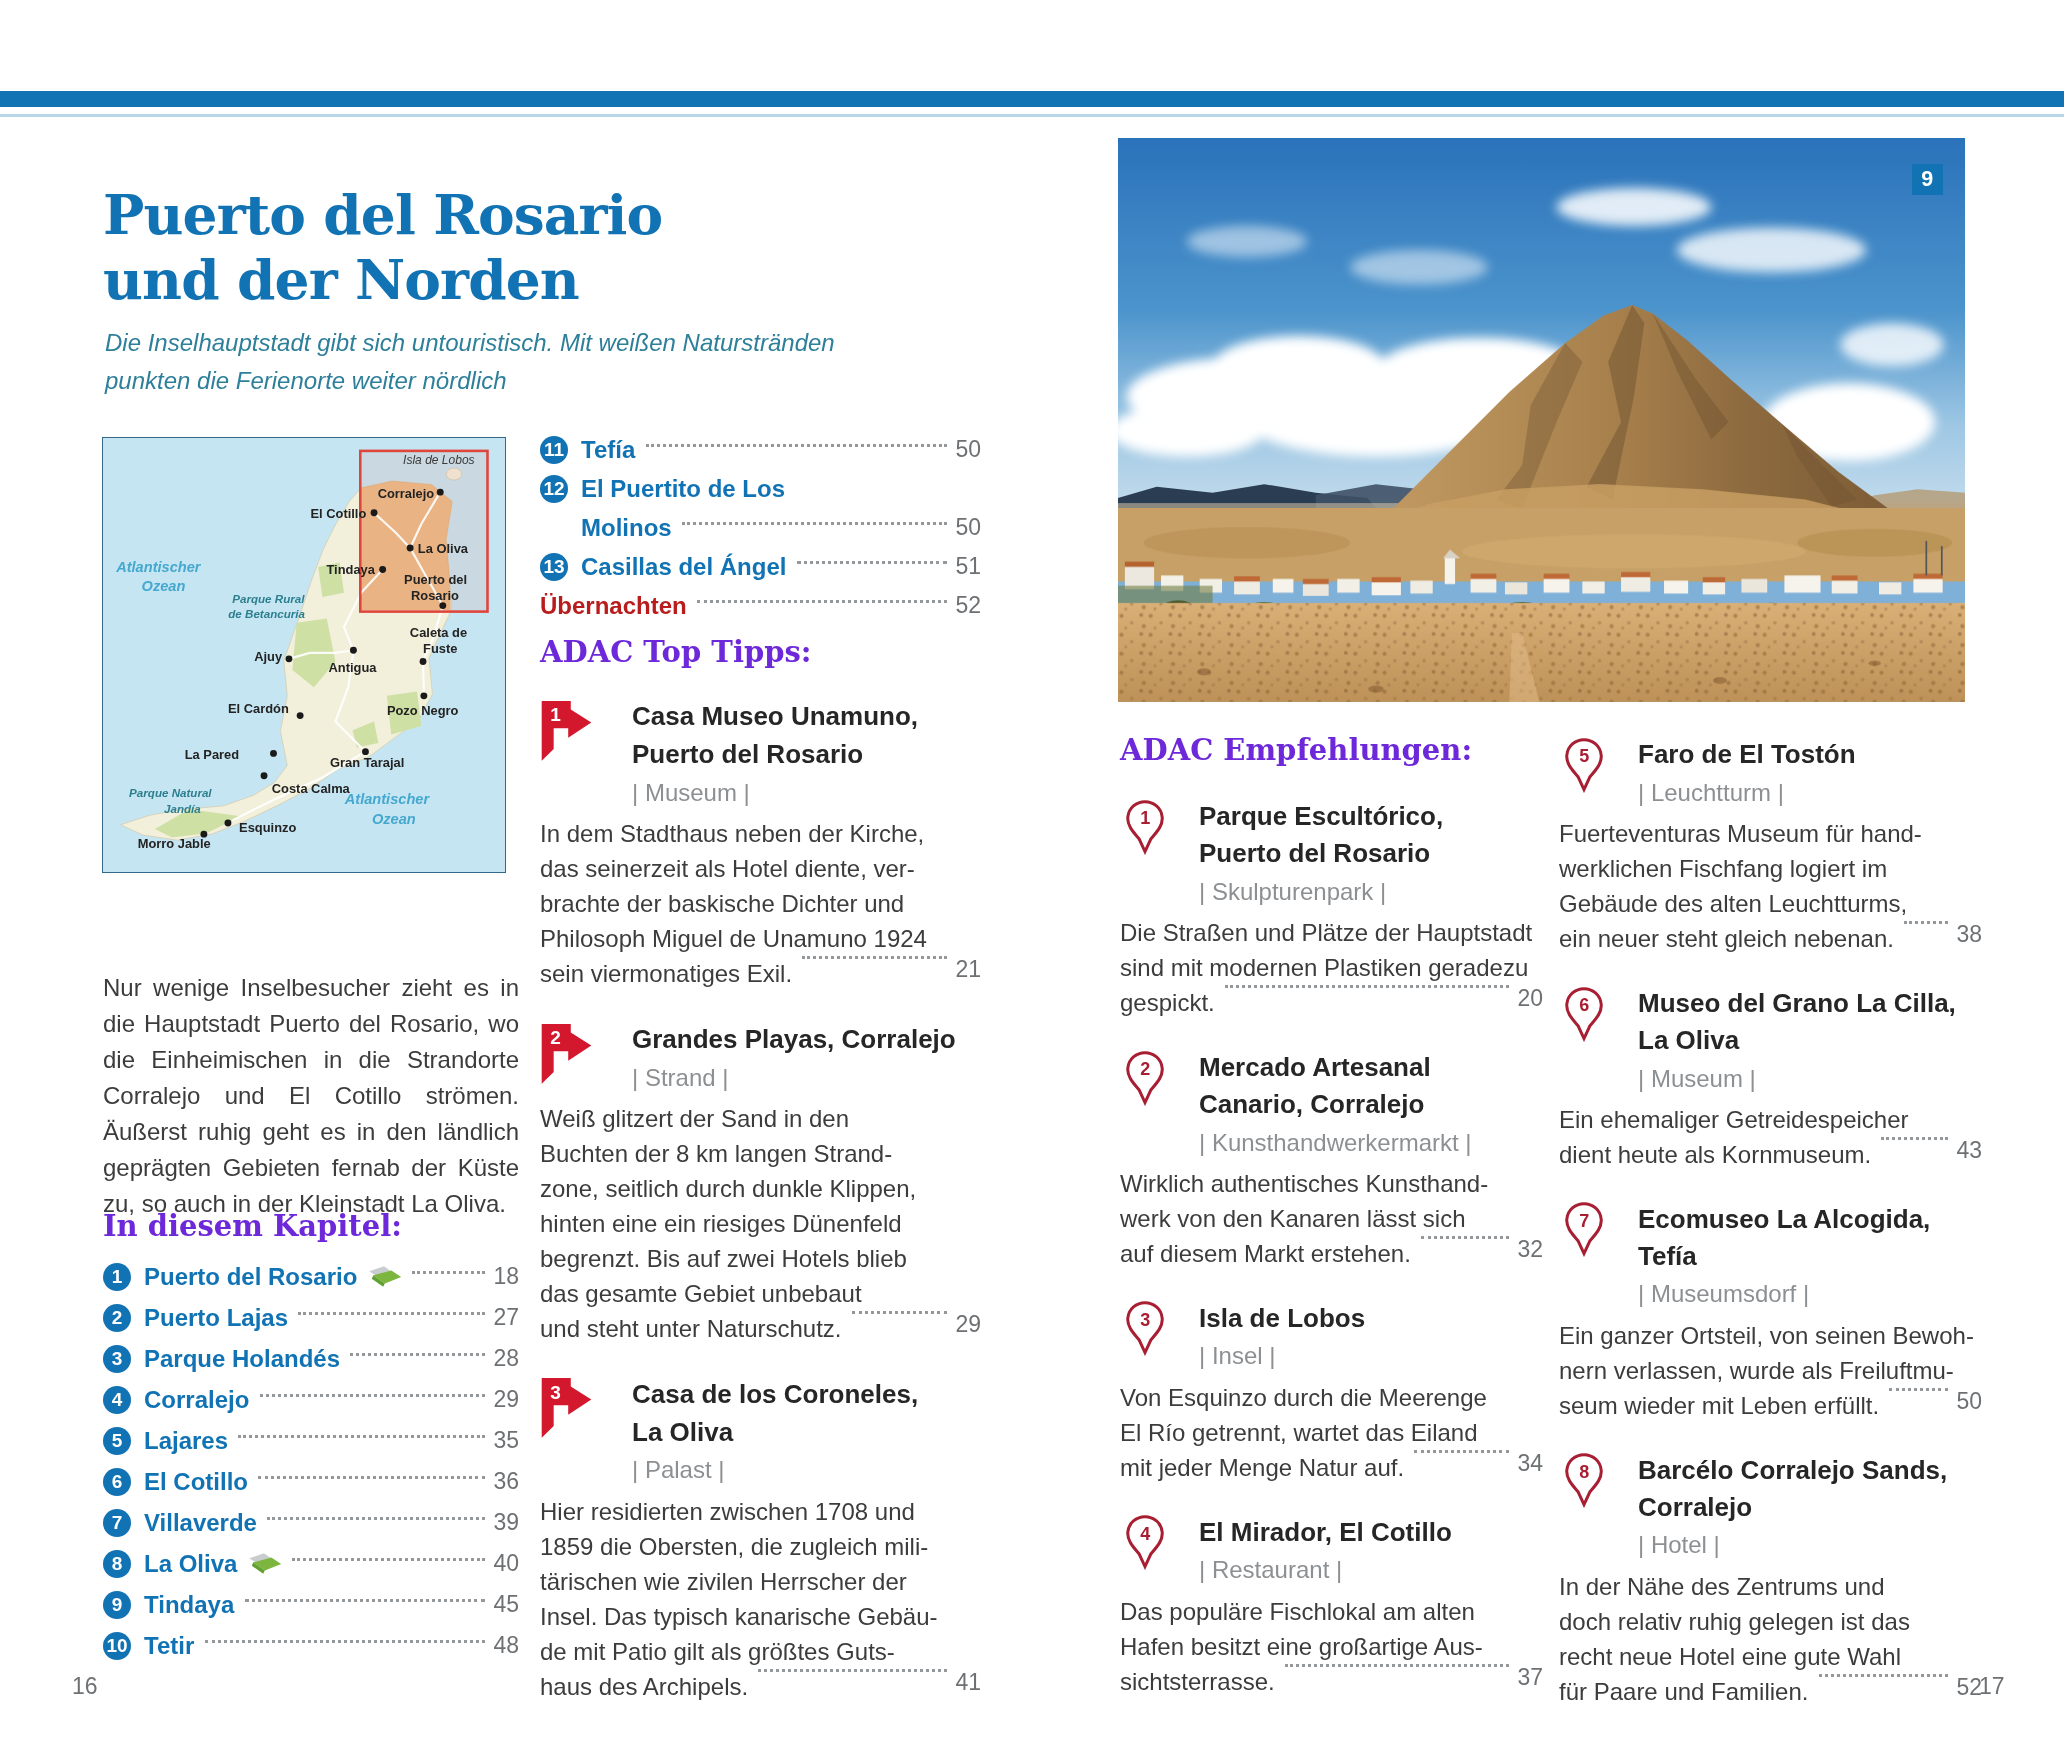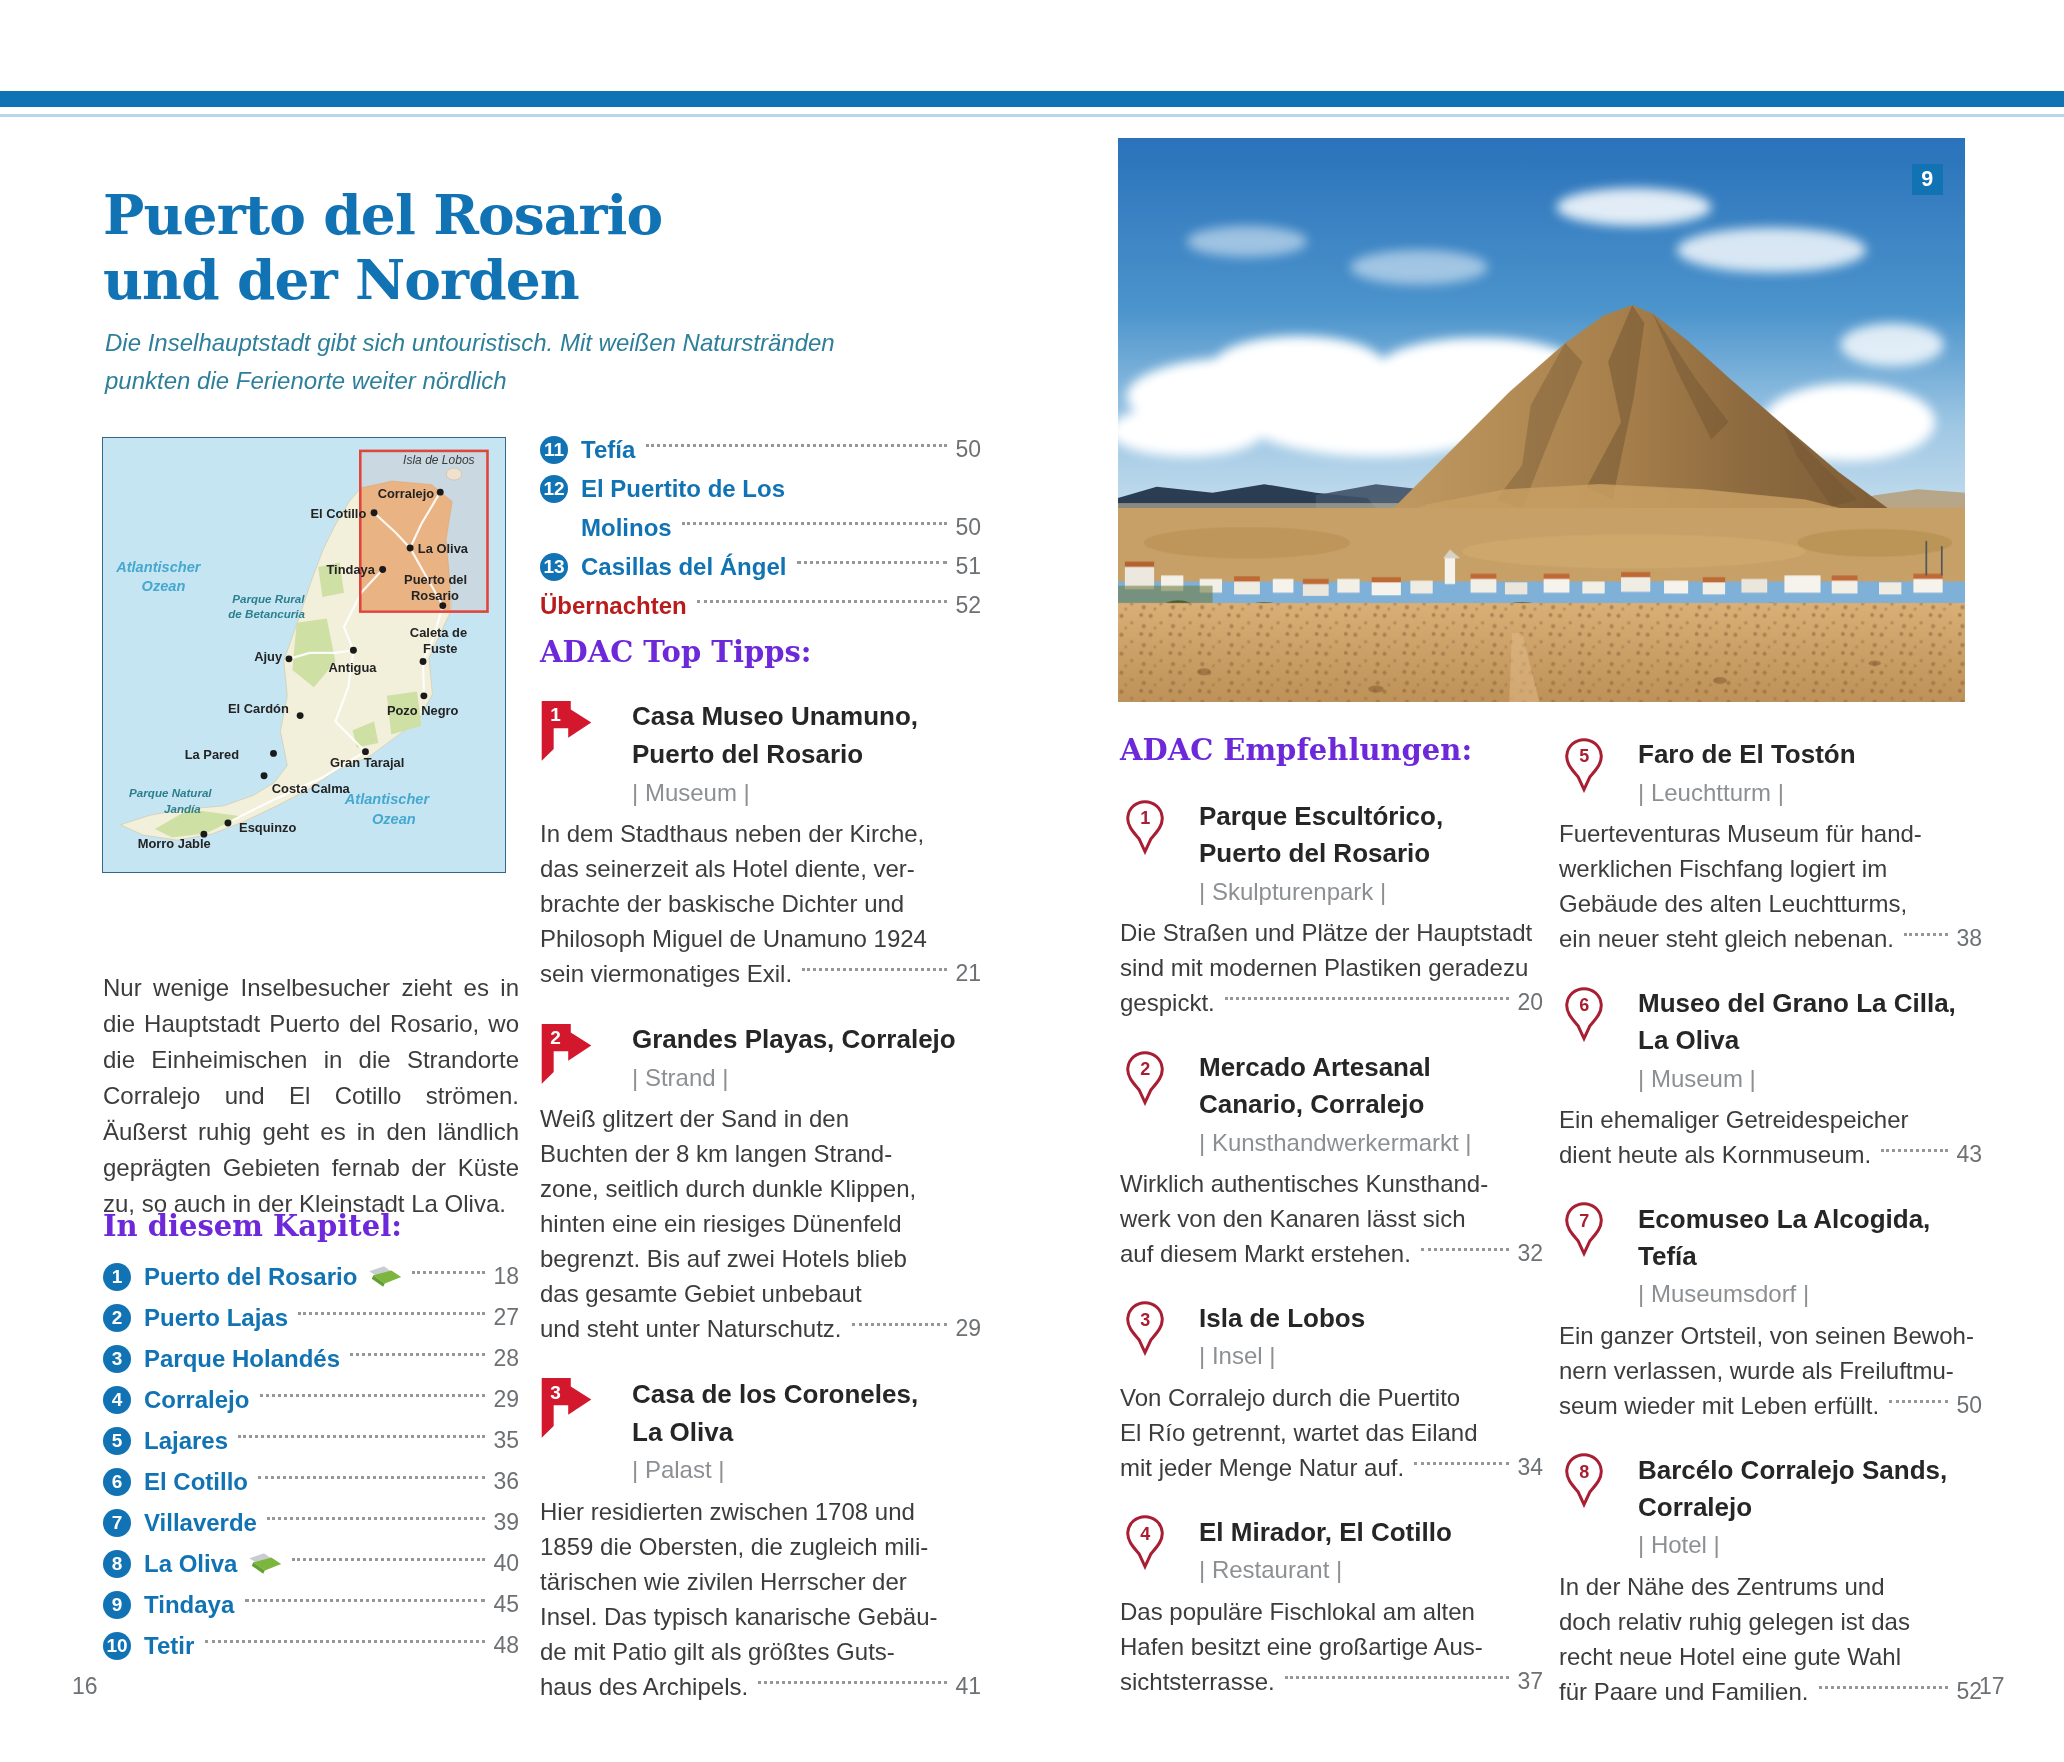--- a/index.html
+++ b/index.html
@@ -38,21 +38,21 @@
 
   .tipps-h{position:absolute;left:540px;top:635px}
   #tipps-list{position:absolute;left:540px;top:697px;width:441px}
   .tip{position:relative;margin-bottom:29px}
   .tip-badge{position:absolute;left:0;top:1.7px;width:53px;height:69px}
   .tip-badge .n{position:absolute;left:2.6px;top:5.2px;width:26px;text-align:center;color:#fff;font-weight:700;font-size:19px}
   .tip-head{margin-left:92px}
   .tip-title{font-size:26px;font-weight:700;color:#262626;line-height:38px}
   .cat{font-size:24px;color:#8d9093;line-height:36px;margin:1.7px 0 5.2px}
   .bodyline{font-size:24px;line-height:35px;color:#3c3c3c;white-space:nowrap}
-  .lastline{display:flex;align-items:center}
+  .lastline{display:flex;align-items:flex-start}
   .lastline .leader{margin-bottom:6.9px}
   .pg{font-size:23px;color:#6e7174;flex:none}
 
   .photo{position:absolute;left:1118px;top:138px;width:847px;height:564px;overflow:hidden;background:#7fb0d8}
   .photo-badge{position:absolute;right:22.4px;top:26px;width:31px;height:31px;background:#1173b4;color:#fff;
                font-weight:700;font-size:21.5px;display:flex;align-items:center;justify-content:center}
 
   .empf-h{position:absolute;left:1120px;top:733px}
   #empf-left{position:absolute;left:1120px;top:798px;width:423px}
   #empf-right{position:absolute;left:1559px;top:736px;width:423px}
@@ -470,21 +470,21 @@
         </div>
       </div>
       <div class="rec">
         <div class="rec-badge"><svg width="40" height="55" viewBox="0 0 46 64">
             <path d="M23,2 C33,2 42,9 43,20 C44,30 36,38 30,45 L23,60 L16,45 C10,38 2,30 3,20 C4,9 13,2 23,2 Z" fill="#fff" stroke="#a81e33" stroke-width="3.5"></path>
           </svg><span class="n">3</span></div>
         <div class="rec-head">
           <div class="rec-title">Isla de Lobos</div>
           <div class="cat">| Insel |</div>
         </div>
-        <div class="bodyline">Von Corralejo durch die Puertito</div>
+        <div class="bodyline">Von Esquinzo durch die Meerenge</div>
         <div class="bodyline">El Río getrennt, wartet das Eiland</div>
         <div class="lastline">
           <span class="bodyline">mit jeder Menge Natur auf.</span>
           <span class="leader"></span>
           <span class="pg">34</span>
         </div>
       </div>
       <div class="rec">
         <div class="rec-badge"><svg width="40" height="55" viewBox="0 0 46 64">
             <path d="M23,2 C33,2 42,9 43,20 C44,30 36,38 30,45 L23,60 L16,45 C10,38 2,30 3,20 C4,9 13,2 23,2 Z" fill="#fff" stroke="#a81e33" stroke-width="3.5"></path>

